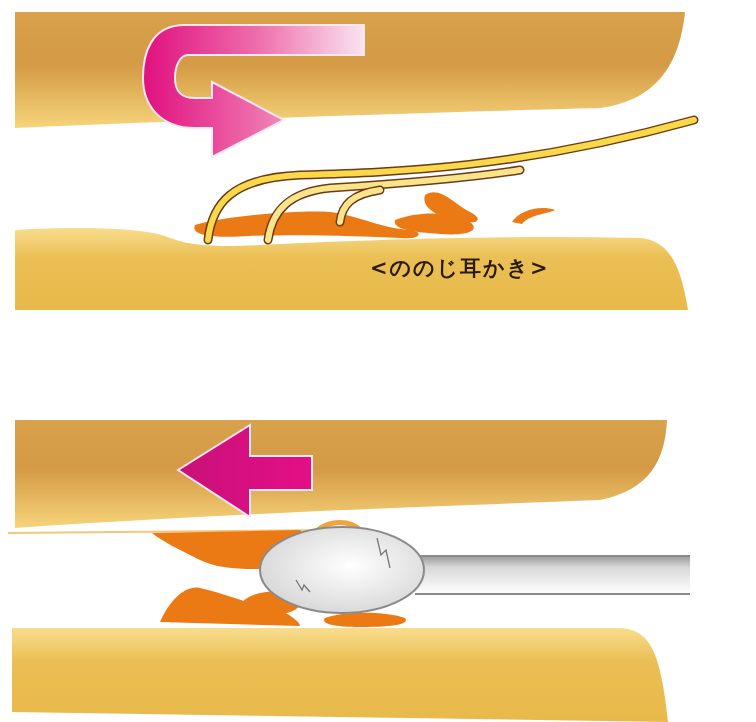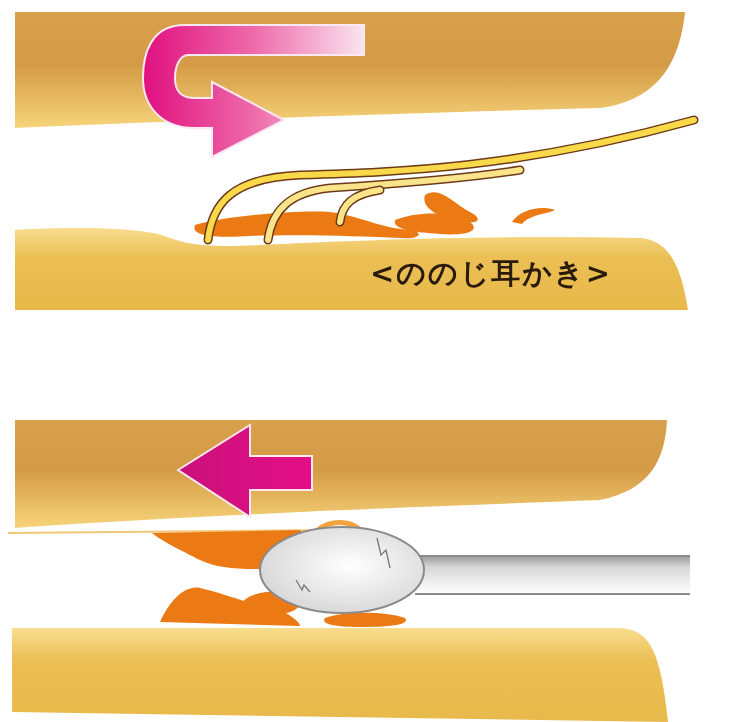--- a/index.html
+++ b/index.html
@@ -1,21 +1,21 @@
 <!DOCTYPE html>
 <html><head>
   <meta charset="utf-8">
   <style>
     html, body { margin: 0; padding: 0; background: #ffffff; }
     body { width: 756px; height: 722px; position: relative; overflow: hidden; font-family: "DejaVu Sans", sans-serif; }
     .panel { position: absolute; left: 0; width: 756px; }
     #panel-top { top: 0; height: 330px; }
     #panel-bottom { top: 400px; height: 322px; }
     svg { position: absolute; left: 0; top: 0; }
-    .label { position: absolute; font-family: "DejaVu Sans", sans-serif; font-weight: bold; font-size: 29px; color: #2a1a0a; letter-spacing: 2px; white-space: nowrap; }
+    .label { position: absolute; font-family: "DejaVu Sans", sans-serif; font-weight: bold; font-size: 21px; color: #2a1a0a; letter-spacing: 2px; white-space: nowrap; }
     #label-top { left: 370px; top: 254px; }
   </style>
 </head>
 <body>
 
 <div class="panel" id="panel-top">
   <svg width="756" height="330" viewBox="0 0 756 330">
     <defs>
       <linearGradient id="gUpper" x1="0" y1="0" x2="0" y2="1">
         <stop offset="0" stop-color="#d9a14c"></stop>

